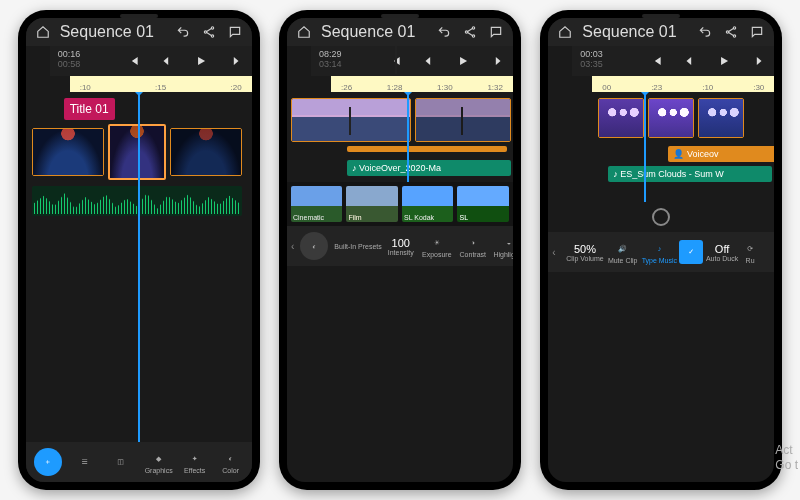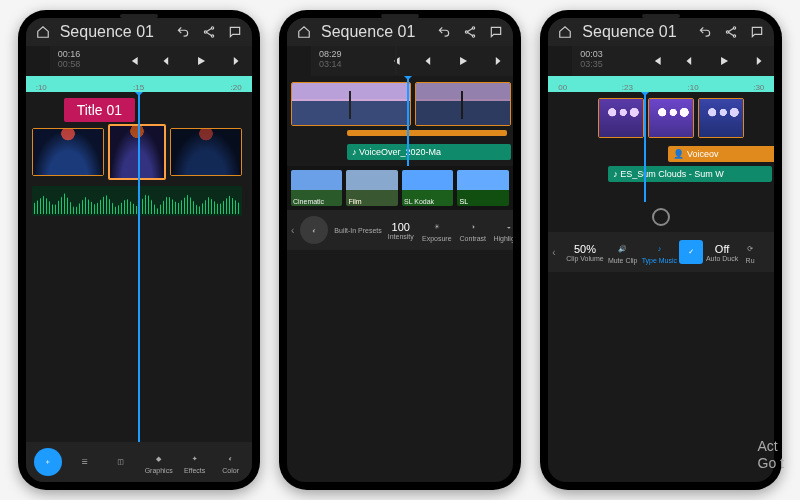--- a/index.html
+++ b/index.html
@@ -5,22 +5,22 @@
   * { box-sizing: border-box; margin: 0; padding: 0; }
   body {
     width: 800px; height: 500px;
     background: #f5f5f5;
     font-family: -apple-system, Helvetica, Arial, sans-serif;
     display: flex; justify-content: space-around; align-items: center;
     padding: 10px 8px;
     position: relative;
   }
   .watermark {
-    position: absolute; right: 16px; bottom: 28px;
-    font-size: 14px; color: #aaa; line-height: 1.2;
+    position: absolute; right: 2px; bottom: 28px;
+    font-size: 12px; color: #aaa; line-height: 1.2;
     pointer-events: none;
     margin-left: 8px;
   }
   .phone {
     width: 242px; height: 480px;
     background: #000; border-radius: 28px;
     padding: 8px 8px 8px 8px;
     box-shadow: 0 4px 14px rgba(0,0,0,.35);
     position: relative;
   }
@@ -57,27 +57,27 @@
         height:140px; filter:saturate(1.2);}
   .transport {
     display:flex; align-items:flex-start; gap:20px; padding:4px 8px;
     background:#1f1f1f;
     margin-left:24px;
   }
   .timecode { font-size:9px; color:#bbb; line-height:1.1; margin-right:6px;}
   .timecode .alt{color:#666;}
   .tbtn { width:22px;height:22px;display:flex;align-items:center;justify-content:center;}
   .tbtn svg{width:14px;height:14px;fill:#ddd;}
-  .ruler { height:16px; background:#5eead4; display:flex; align-items:flex-end;
-    justify-content:space-between; padding:0 10px; font-size:8px; color:#777;}
+  .ruler { height:16px; background:#fef9c3; display:flex; align-items:flex-end;
+    justify-content:space-between; padding:0 10px; font-size:8px; color:#777;margin-left:44px;}
   .timeline { flex:1; background:#1a1a1a; position:relative; overflow:hidden;}
   .playhead { position:absolute; top:0; bottom:0; width:2px; background:#1e9bff;}
   .playhead::before{content:"";position:absolute;top:-1px;left:-4px;border:5px solid transparent;border-top-color:#1e9bff;}
   .track-title { position:absolute; background:#c2185b; color:#fff;
-    font-size:14px; padding:4px 13px; border-radius:2px;}
+    font-size:12px; padding:4px 6px; border-radius:2px;}
   .clip { position:absolute; border:1px solid #e08a1e; border-radius:2px; overflow:hidden;}
   .clip .thumb{width:100%;height:100%;}
   .audiowave { position:absolute; background:linear-gradient(#0a2a1a,#0a2a1a);
     border-radius:2px; overflow:hidden;}
   .audiowave::after{content:"";position:absolute;inset:2px;
     background:repeating-linear-gradient(90deg,#15c96e 0 1px,transparent 1px 3px);
     clip-path:polygon(0 60%,5% 30%,10% 70%,15% 20%,20% 80%,25% 35%,30% 65%,35% 25%,40% 75%,45% 40%,50% 70%,55% 20%,60% 80%,65% 30%,70% 60%,75% 25%,80% 75%,85% 35%,90% 65%,95% 30%,100% 60%,100% 100%,0 100%);}
   .audio-clip { position:absolute; border-radius:2px; font-size:9px; padding:3px 5px;
     color:#fff; white-space:nowrap; overflow:hidden;}
   .audio-orange{background:#e08a1e;}
@@ -279,20 +279,26 @@
             <path d="M10 5l8 7-8 7z"></path>
           </svg>
         </div>
       <div class="tbtn">
           <svg viewBox="0 0 24 24">
             <path d="M18 5v14M4 5l10 7-10 7z"></path>
           </svg>
         </div>
       <div class="spacer"></div>
     </div>
+    <div class="ruler">
+      <span>:26</span>
+        <span>1:28</span>
+        <span>1:30</span>
+        <span>1:32</span>
+    </div>
     <div class="timeline" style="flex:0 0 90px;">
       <div class="clip" style="left:4px;top:6px;width:120px;height:44px;">
           <div class="thumb p2"></div>
         </div>
       <div class="clip" style="left:128px;top:6px;width:96px;height:44px;">
           <div class="thumb p2" style="filter:brightness(.8);"></div>
         </div>
       <div class="audio-clip audio-orange" style="left:60px;top:54px;width:160px;"></div>
       <div class="audio-clip audio-green" style="left:60px;top:68px;width:164px;">♪ <span>VoiceOver_2020-Ma</span></div>
       <div class="playhead" style="left:120px;"></div>

